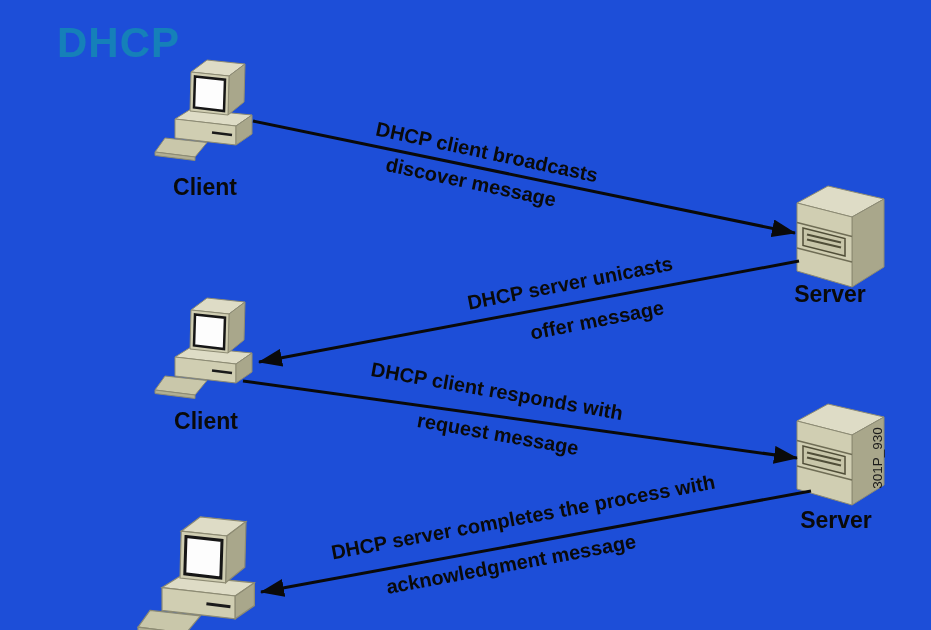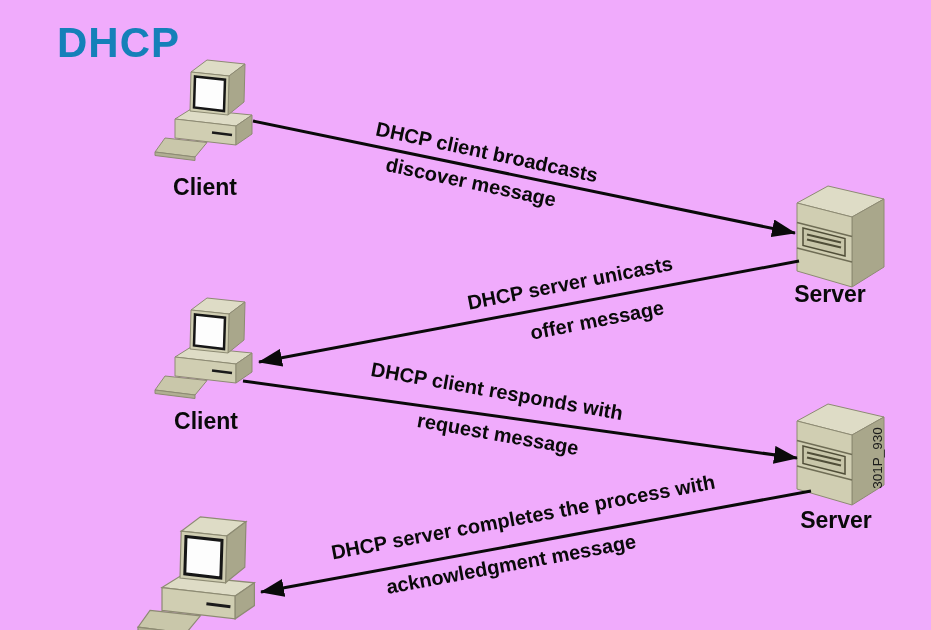--- a/index.html
+++ b/index.html
@@ -1,20 +1,20 @@
 <!DOCTYPE html>
 <html><head>
 <meta charset="utf-8">
 <style>
   html, body { margin: 0; padding: 0; background: #ffffff; }
   #stage {
     position: relative;
     width: 931px;
     height: 630px;
-    background: #f0abfc;
+    background: #1d4ed8;
     overflow: hidden;
     font-family: "Liberation Sans", sans-serif;
   }
   svg { display: block; }
   .page-title {
     font-family: "Liberation Sans", sans-serif;
     font-size: 42px;
     font-weight: bold;
     letter-spacing: 1px;
   }

